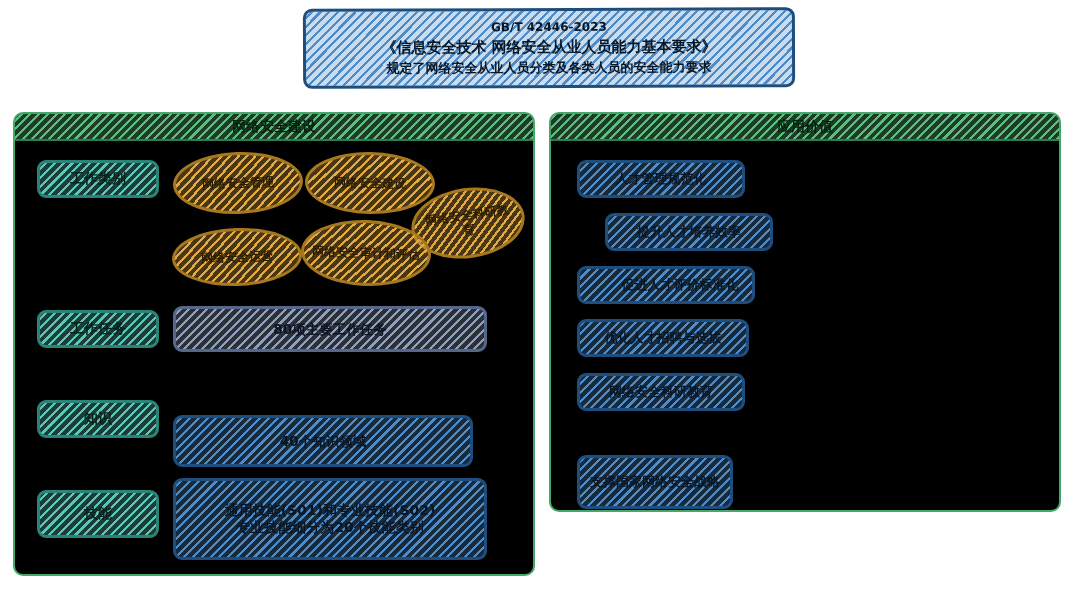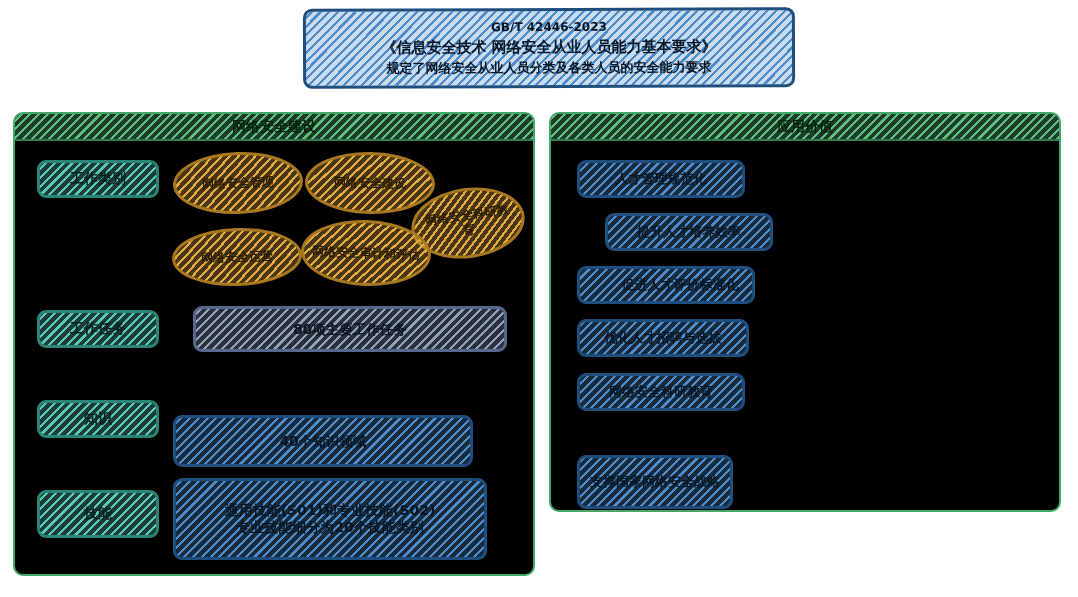--- a/index.html
+++ b/index.html
@@ -19,21 +19,21 @@
     text-align:center;font-weight:700;
     border:3px solid;border-radius:9px;
     line-height:1.25;
     padding:2px 6px;
   }
   .ellipse{border-radius:50%;}
   
   .blue  {--hc:#4e8cc9;--hc-dim:rgba(78,140,201,.30);border-color:#1d4e7e;color:#081726;}
   .teal  {--hc:#5ac8b8;--hc-dim:rgba(90,200,184,.30);border-color:#2a8578;color:#07211d;}
   .yellow{--hc:#e3aa3f;--hc-dim:rgba(227,170,63,.32);border-color:#a87820;color:#2b1d04;}
-  .slate {--hc:#8fa0bd;--hc-dim:rgba(143,160,189,.30);border-color:#55678a;color:#0d1422;margin-left:20px;}
+  .slate {--hc:#8fa0bd;--hc-dim:rgba(143,160,189,.30);border-color:#55678a;color:#0d1422;}
   
   .panel{
     position:absolute;box-sizing:border-box;
     border:2.5px solid #43a868;border-radius:10px;background:#000;
   }
   .panel-header{
     position:absolute;top:0;left:0;right:0;height:27px;box-sizing:border-box;
     display:flex;align-items:center;justify-content:center;
     font-weight:700;font-size:14px;color:#06220f;
     border-bottom:2.5px solid #2e7d4f;border-radius:7px 7px 0 0;

